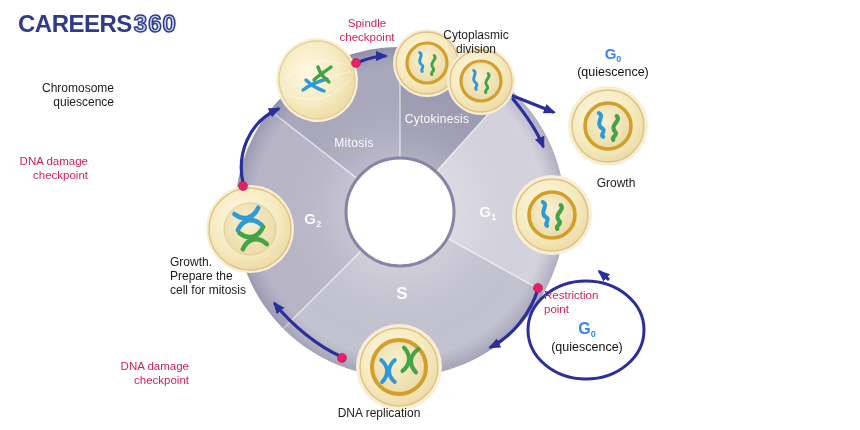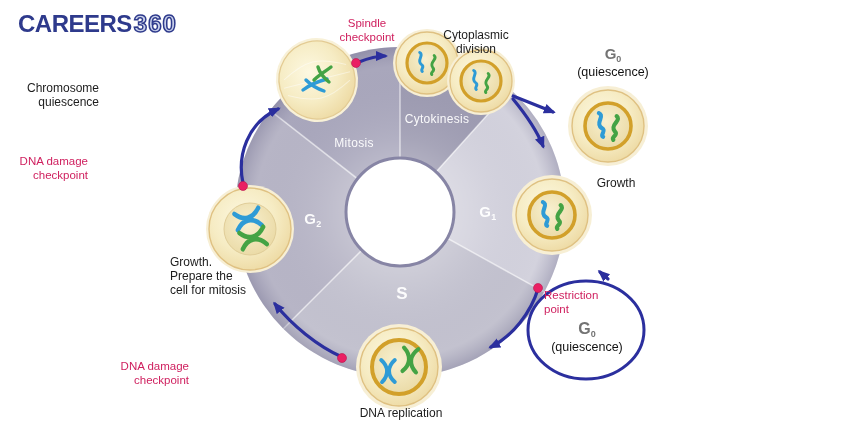--- a/index.html
+++ b/index.html
@@ -7,21 +7,21 @@
          font-family:"Liberation Sans",sans-serif;text-decoration:underline;}
   #stage svg{position:absolute;left:0;top:0;}
   .lbl{position:absolute;font-size:11.5px;line-height:1.18;color:#1c1c1c;white-space:nowrap;}
   .center-x{transform:translateX(-50%);text-align:center;}
   .right-al{text-align:right;}
   .pink{color:#cf1f5e;}
   .phase{position:absolute;color:rgba(255,255,255,.95);font-size:12px;transform:translateX(-50%);
          white-space:nowrap;letter-spacing:.3px;}
   .phase-bold{font-weight:bold;font-size:15px;}
   .phase sub,.gzero sub{font-size:9px;vertical-align:-3px;}
-  .gzero{font-weight:bold;font-size:15px;color:#737373;}
+  .gzero{font-weight:bold;font-size:15px;color:#3b82f6;}
   .gzero-cap{font-size:12.5px;font-weight:normal;color:#111;}
   .cellcycle{position:absolute;transform:translateX(-50%);text-align:center;
              font-weight:bold;font-size:24px;line-height:22px;color:#2b2f92;letter-spacing:.5px;}
   .logo{position:absolute;left:18px;top:10px;font-weight:bold;font-size:24px;letter-spacing:-.5px;}
   .logo .brand{color:#2e3a8c;}
   .logo .suffix{color:#c9d1ea;-webkit-text-stroke:1.5px #2e3a8c;letter-spacing:1px;margin-left:2px;font-weight:bold;}
   .lh12{line-height:1.17;font-size:12px;}
 </style>
 </head>
 <body>
@@ -178,21 +178,21 @@
   <div class="lbl pink center-x" style="left:367px;top:17px;">
     <div>Spindle</div>
     <div>checkpoint</div>
   </div>
 
   <div class="lbl center-x lh12" style="left:476px;top:28px;">
     <div>Cytoplasmic</div>
     <div>division</div>
   </div>
 
-  <div class="lbl right-al lh12" style="right:609px;top:81px;">
+  <div class="lbl right-al lh12" style="right:594px;top:81px;">
     <div>Chromosome</div>
     <div>quiescence</div>
   </div>
 
   <div class="lbl center-x" style="left:613px;top:45px;">
     <div class="gzero"><span>G</span><sub>0</sub></div>
     <div class="gzero-cap">(quiescence)</div>
   </div>
 
   <div class="lbl center-x lh12" style="left:616px;top:176px;">Growth</div>
@@ -200,21 +200,21 @@
   <div class="lbl pink" style="left:544px;top:289px;">
     <div>Restriction</div>
     <div>point</div>
   </div>
 
   <div class="lbl center-x" style="left:587px;top:320px;">
     <div class="gzero" style="font-size:16px;"><span>G</span><sub>0</sub></div>
     <div class="gzero-cap">(quiescence)</div>
   </div>
 
-  <div class="lbl center-x lh12" style="left:401px;top:406px;">DNA replication</div>
+  <div class="lbl center-x lh12" style="left:379px;top:406px;">DNA replication</div>
 
   <div class="lbl pink right-al" style="right:519px;top:360px;">
     <div>DNA damage</div>
     <div>checkpoint</div>
   </div>
 
   <div class="lbl lh12" style="left:170px;top:255px;">
     <div>Growth.</div>
     <div>Prepare the</div>
     <div>cell for mitosis</div>

